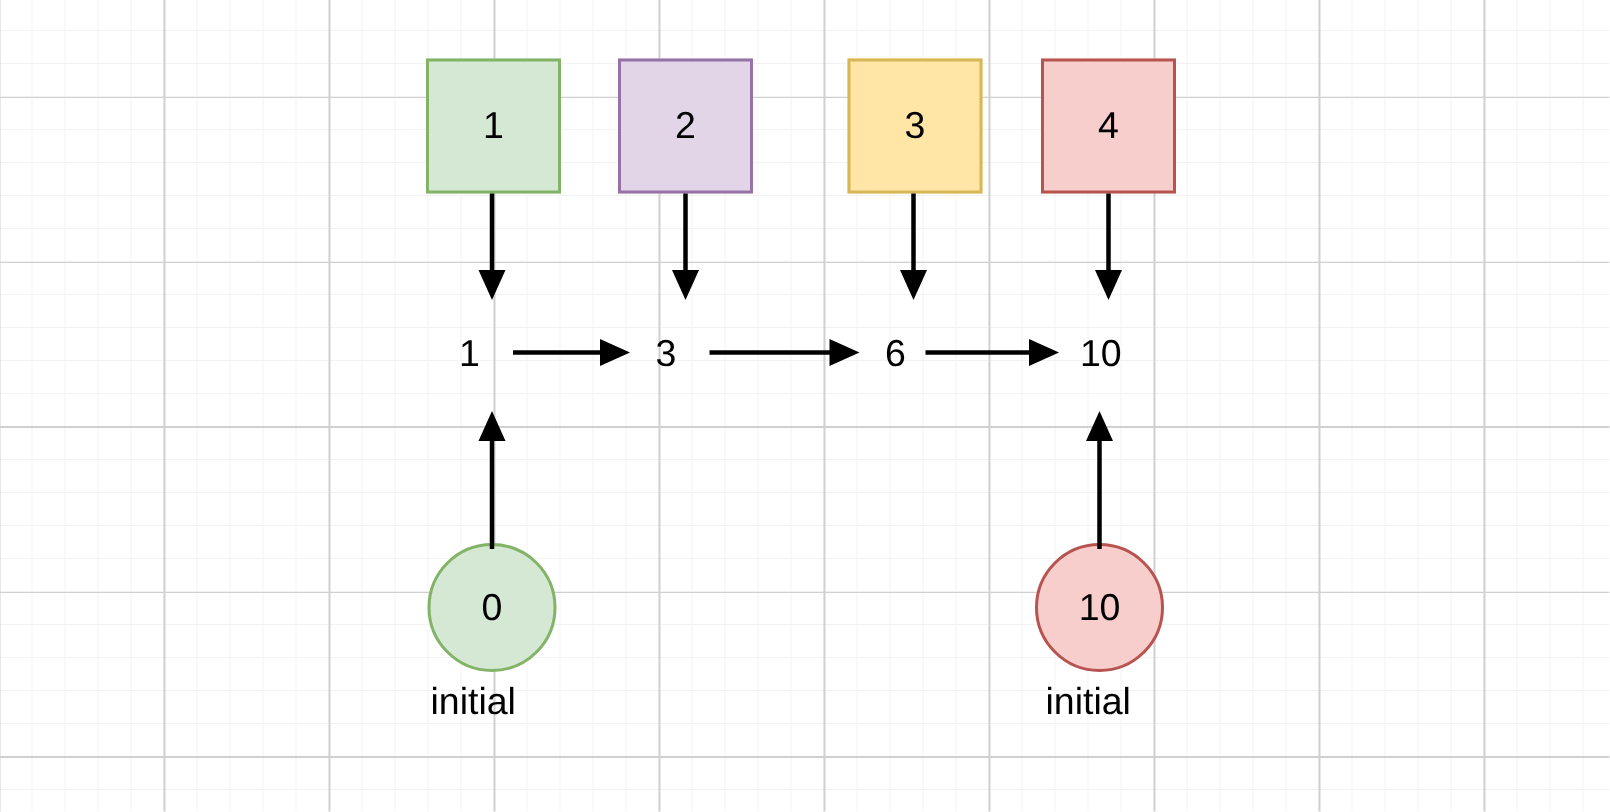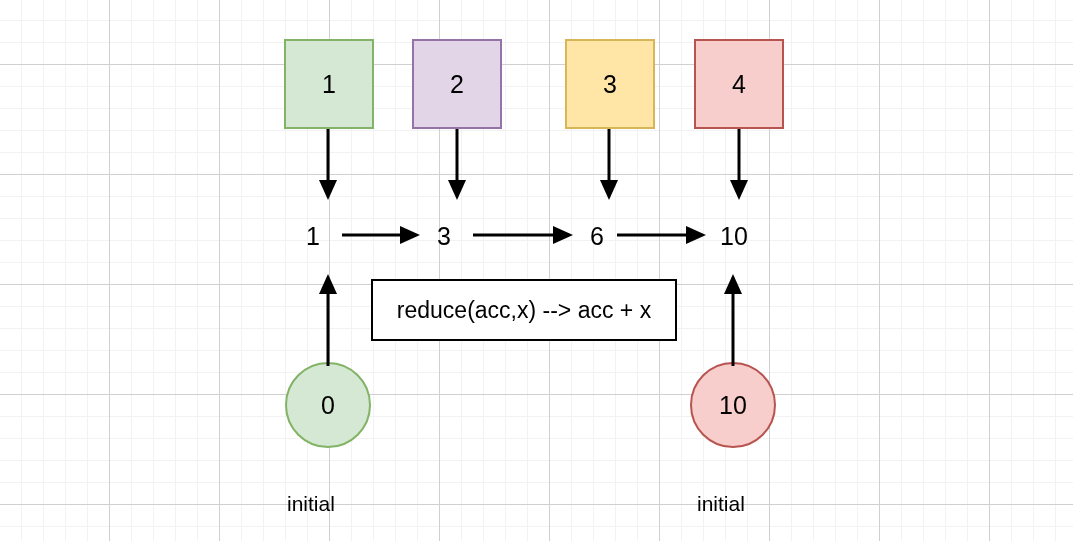--- a/index.html
+++ b/index.html
@@ -71,23 +71,23 @@
   .acc-value {
     top: 221px;
     height: 30px;
     font-size: 25px;
     line-height: 1;
     white-space: nowrap;
   }
 
   
   .caption {
-    top: 489px;
+    top: 454px;
     height: 28px;
-    font-size: 21px;
+    font-size: 25px;
     line-height: 1;
     white-space: nowrap;
   }
 
   
   #formula-box {
     left: 371px;
     top: 279px;
     width: 306px;
     height: 62px;
@@ -118,23 +118,20 @@
   <div class="node item-box" style="background-color: rgb(213, 232, 212); border-color: rgb(130, 179, 102); left: 284px;">1</div>
   <div class="node item-box" style="background-color: rgb(225, 213, 231); border-color: rgb(150, 115, 166); left: 412px;">2</div>
   <div class="node item-box" style="background-color: rgb(255, 230, 167); border-color: rgb(214, 182, 86); left: 565px;">3</div>
   <div class="node item-box" style="background-color: rgb(248, 206, 204); border-color: rgb(184, 84, 80); left: 694px;">4</div>
 
   <div class="node acc-value" style="left: 306px;">1</div>
   <div class="node acc-value" style="left: 437px;">3</div>
   <div class="node acc-value" style="left: 590px;">6</div>
   <div class="node acc-value" style="left: 720px;">10</div>
 
-  <div class="node" id="formula-box">
-    <span>reduce(acc,x) --&gt; acc + x</span>
-  </div>
 
   <div class="node end-circle" style="background-color: rgb(213, 232, 212); border-color: rgb(130, 179, 102); left: 285px;">0</div>
   <div class="node caption" style="left: 287px;">initial</div>
 
   <div class="node end-circle" style="background-color: rgb(248, 206, 204); border-color: rgb(184, 84, 80); left: 690px;">10</div>
   <div class="node caption" style="left: 697px;">initial</div>
 
   <svg id="arrow-layer" viewBox="0 0 1073 541">
       <line x1="328" y1="129" x2="328" y2="183"></line>
       <polygon points="328,200 319,180 337,180"></polygon>

